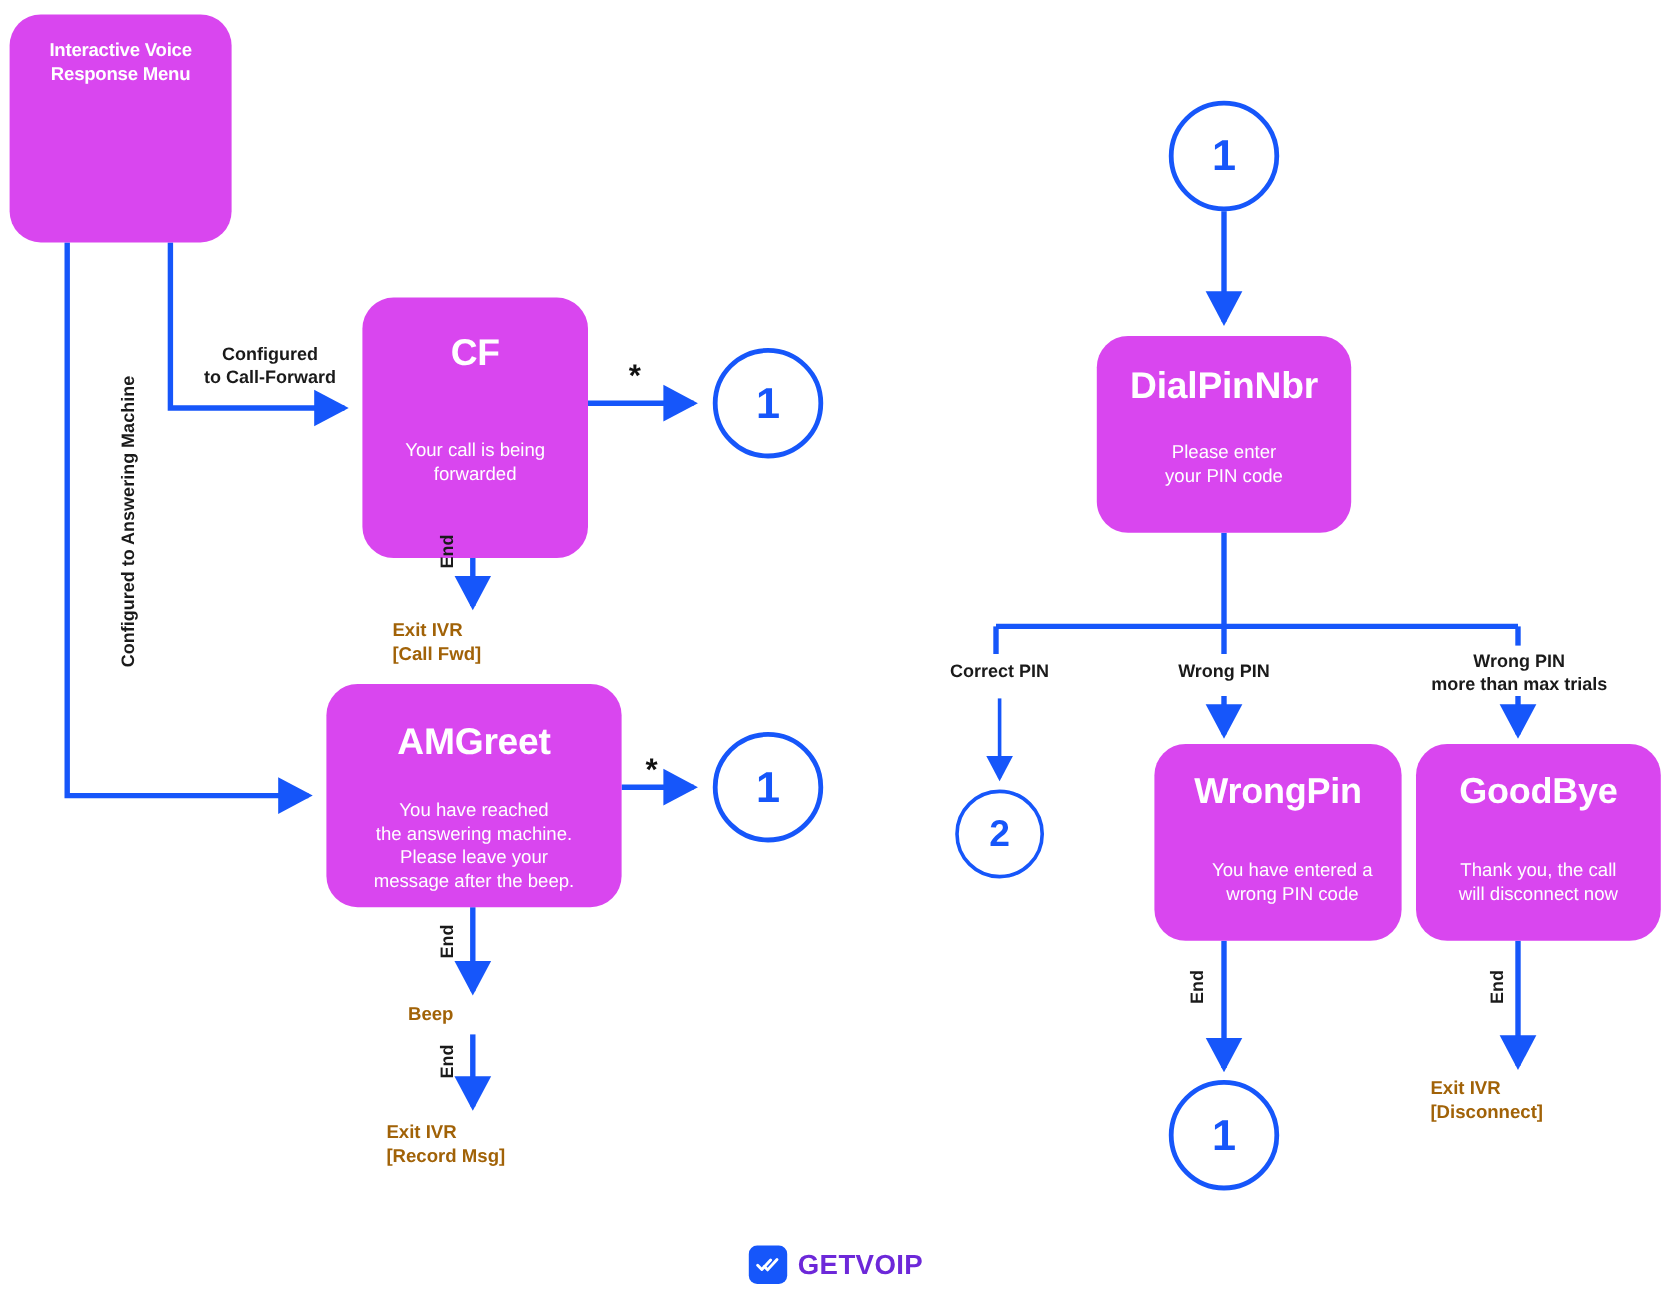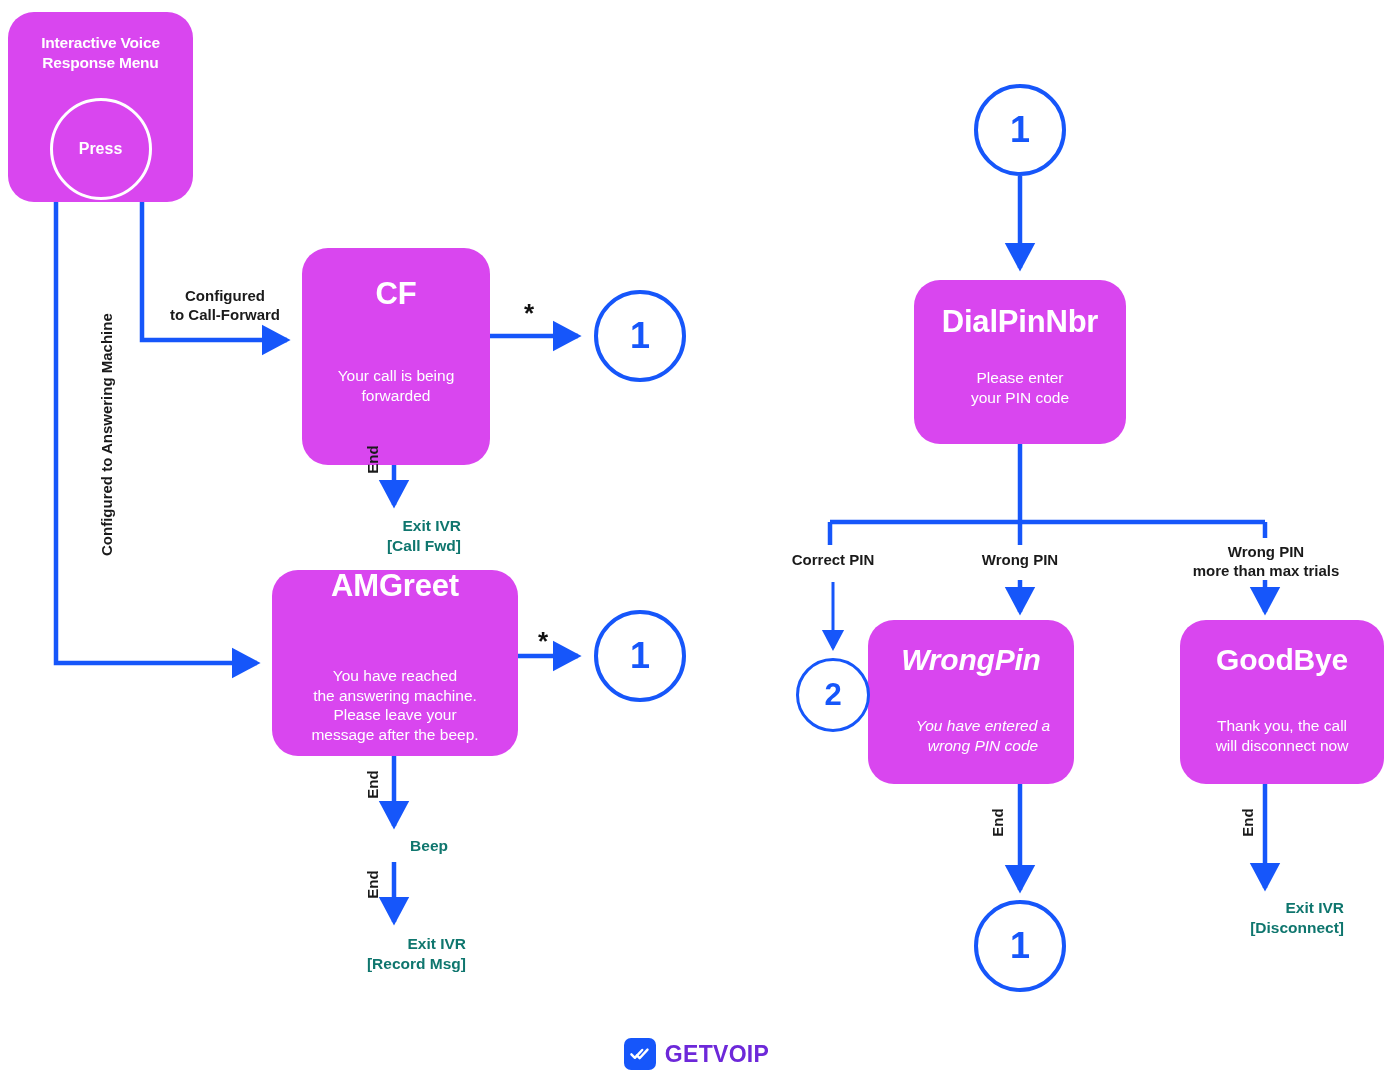--- a/index.html
+++ b/index.html
@@ -50,30 +50,30 @@
     font-size:16px;font-weight:bold;color:#ffffff;
   }
 
   
   #cf{left:302px;top:248px;width:188px;height:217px;}
   #cf .title{font-size:31px;margin-top:30px;}
   #cf .body{position:absolute;left:0;right:0;top:118px;}
 
   
   #amgreet{left:272px;top:570px;width:246px;height:186px;}
-  #amgreet .title{font-size:31px;}
+  #amgreet .title{font-size:31px;margin-top:32px;}
   #amgreet .body{position:absolute;left:0;right:0;top:96px;}
 
   
   #dialpin{left:914px;top:280px;width:212px;height:164px;border-radius:26px;}
   #dialpin .title{font-size:31px;margin-top:26px;}
   #dialpin .body{position:absolute;left:0;right:0;top:88px;}
 
   
-  #wrongpin{left:868px;top:620px;width:206px;height:164px;font-style:italic;}
+  #wrongpin{left:962px;top:620px;width:206px;height:164px;}
   #wrongpin .title{font-size:30px;margin-top:24px;}
   #wrongpin .body{position:absolute;left:0;right:0;top:96px;margin-left:24px;}
 
   
   #goodbye{left:1180px;top:620px;width:204px;height:164px;}
   #goodbye .title{font-size:30px;margin-top:24px;}
   #goodbye .body{position:absolute;left:0;right:0;top:96px;}
 
   
   .ccircle{
@@ -104,24 +104,24 @@
     line-height:1.28;
     white-space:pre-line;
     text-align:center;
   }
   .lbl.vert{
     transform-origin:center center;
     transform:rotate(-90deg);
     white-space:nowrap;
   }
   .lbl.exit{
-    color:#0f766e;
+    color:#a16207;
     font-weight:bold;
     font-size:15.5px;
-    text-align:right;
+    text-align:left;
   }
   .ast{
     position:absolute;
     font-size:26px;
     font-weight:bold;
     color:#111;
     line-height:1;
   }
 
   
@@ -205,23 +205,20 @@
     </g>
 
     <g stroke="#1656FA" stroke-width="3" fill="none">
       <path d="M833,582 L833,648" marker-end="url(#arw-thin)"></path>
     </g>
   </svg>
 
   <div class="node" id="ivr">
     <div class="title">Interactive Voice
 Response Menu</div>
-    <div class="press-circle">
-      <span>Press</span>
-    </div>
   </div>
 
   <div class="node" id="cf">
     <div class="title">CF</div>
     <div class="body">Your call is being
 forwarded</div>
   </div>
 
   <div class="node" id="amgreet">
     <div class="title">AMGreet</div>

